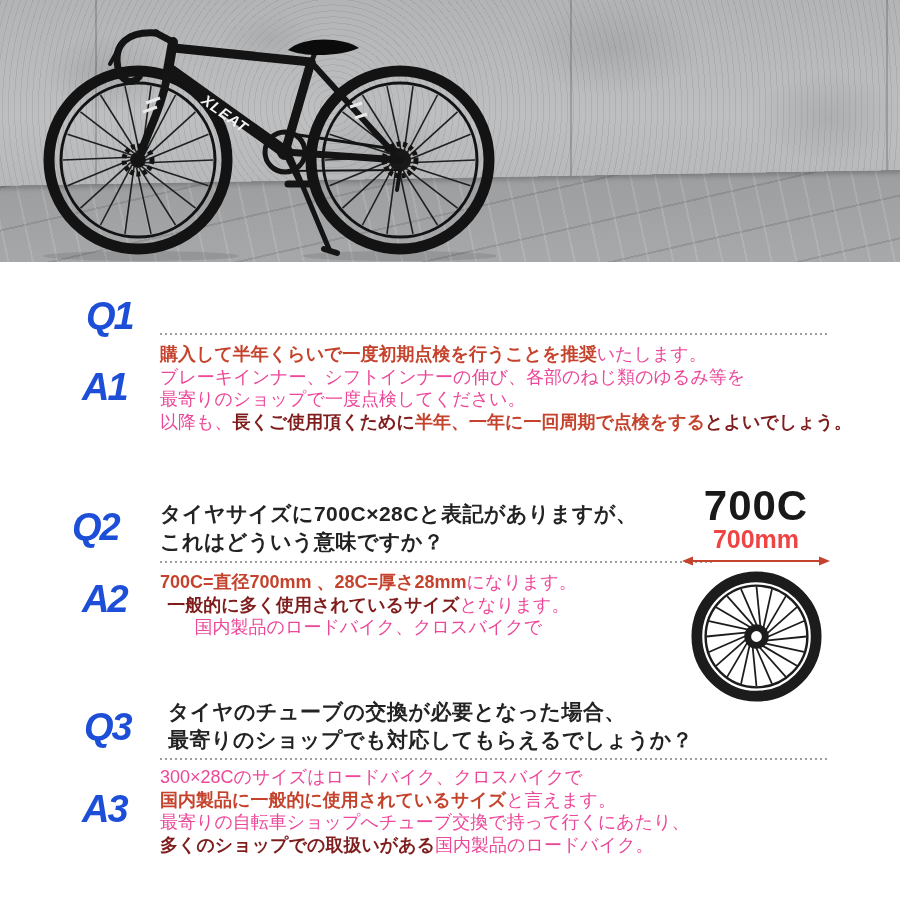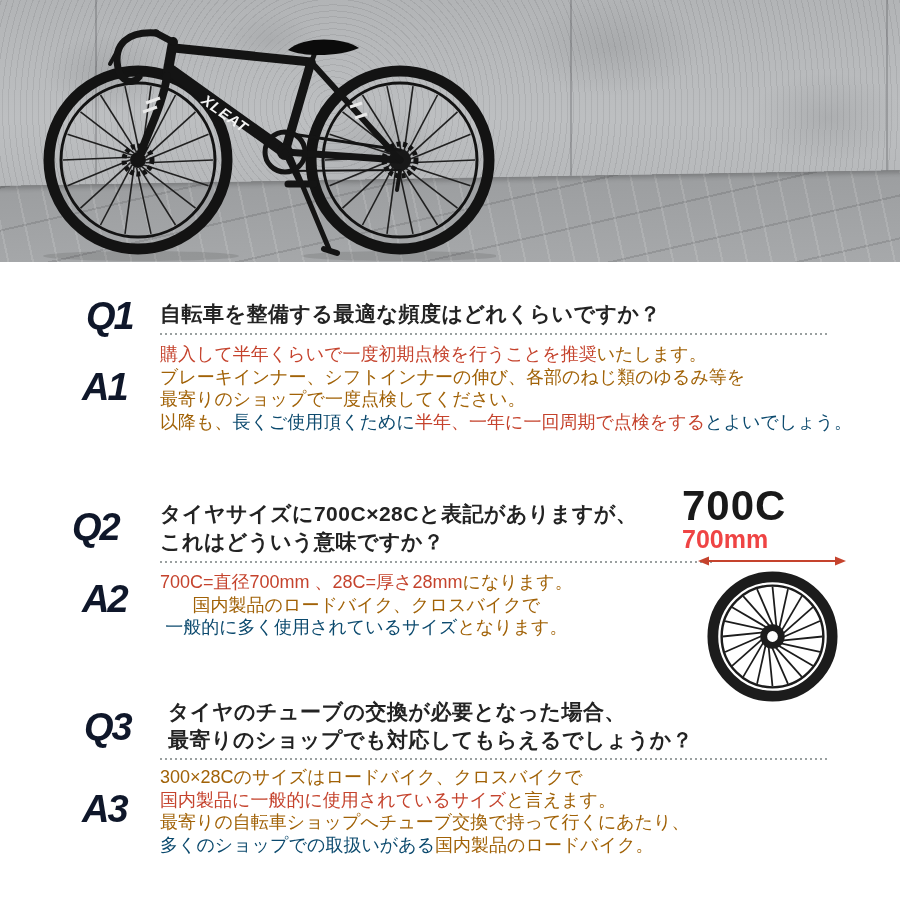--- a/index.html
+++ b/index.html
@@ -32,34 +32,34 @@
   .hero-title{position:absolute;left:554px;top:56px;
          font-size:102px;line-height:1.1;font-weight:700;font-style:italic;
          color:#ffffff;letter-spacing:6px;
          text-shadow:5px 6px 7px rgba(55,55,58,.45);}
   .bike{position:absolute;left:26px;top:6px;}
   .bike .fr{stroke:#141414;fill:none;stroke-linecap:round;}
   .bike .spokes line{stroke:#202020;stroke-width:1.6;}
   .bike .wh{stroke:#131313;fill:none;}
 
   
-  .qa-label{position:absolute;color:#0f172a;font-size:38px;line-height:1;
+  .qa-label{position:absolute;color:#1d4ed8;font-size:38px;line-height:1;
             font-weight:700;font-style:italic;letter-spacing:-2px;}
   .question{position:absolute;margin:0;font-size:21px;line-height:28px;font-weight:700;
             color:#232323;letter-spacing:.5px;}
   .dotted{position:absolute;height:2px;
           background-image:repeating-linear-gradient(90deg,#9aa0a0 0 2px,transparent 2px 5px);}
   .ans{position:absolute;font-size:18px;line-height:22.5px;color:#333333;}
   .ans p{margin:0;}
-  .n{font-weight:400;color:#a16207;}
-  .b{font-weight:400;color:#0c4a6e;}
-  .rb{font-weight:400;color:#c5432d;}
+  .n{font-weight:400;color:#ec4899;}
+  .b{font-weight:700;color:#7f1d1d;}
+  .rb{font-weight:700;color:#c5432d;}
 
   
-  .diagram{position:absolute;left:682px;top:486px;width:180px;text-align:left;}
+  .diagram{position:absolute;left:666px;top:486px;width:180px;text-align:center;}
   .diagram .size{font-size:42px;line-height:40px;font-weight:700;color:#191919;letter-spacing:1px;}
   .diagram .dia{font-size:25px;line-height:26px;font-weight:700;color:#ef4444;margin-top:0;}
   .diagram svg{display:block;margin:2px auto 0;}
   .diagram .spokes line{stroke:#1c1c1c;stroke-width:1.8;}
 </style>
 </head>
 <body>
 
 <div class="page">
 
@@ -146,45 +146,42 @@
       <path class="fr" d="M298,243 L311,247" stroke-width="6"></path>
 
       <path d="M120,97 L134,92 M117,106 L131,101" stroke="#e9e9e9" stroke-width="3"></path>
       <path d="M324,101 L336,97 M329,112 L341,108" stroke="#e9e9e9" stroke-width="3"></path>
       <text x="196" y="112" transform="rotate(35.5 196 112)" text-anchor="middle" font-size="15" font-weight="700" font-style="italic" letter-spacing="1" fill="#f5f5f5" font-family="Liberation Sans, DejaVu Sans, sans-serif">XLEAT</text>
     </svg>
 
   </div>
 
   <div class="qa-label" style="left:86px;top:297px;">Q1</div>
-  <h2 class="question" style="left:160px;top:300px;">
-    <span>自転車を整備する最適な頻度はどれくらいですか？</span>
-  </h2>
   <div class="dotted" style="left:160px;top:333px;width:668px;"></div>
 
   <div class="qa-label" style="left:82px;top:368px;">A1</div>
   <div class="ans" style="left:160px;top:343px;">
     <p><span class="rb">購入して半年くらいで一度初期点検を行うことを推奨</span><span class="n">いたします。</span></p>
     <p><span class="n">ブレーキインナー、シフトインナーの伸び、各部のねじ類のゆるみ等を</span></p>
     <p><span class="n">最寄りのショップで一度点検してください。</span></p>
     <p><span class="n">以降も、</span><span class="b">長くご使用頂くために</span><span class="rb">半年、一年に一回周期で点検をする</span><span class="b">とよいでしょう。</span></p>
   </div>
 
   <div class="qa-label" style="left:72px;top:508px;">Q2</div>
   <h2 class="question" style="left:160px;top:500px;">
     <span>タイヤサイズに700C×28Cと表記がありますが、</span><br>
     <span>これはどういう意味ですか？</span>
   </h2>
   <div class="dotted" style="left:160px;top:561px;width:552px;"></div>
 
   <div class="qa-label" style="left:82px;top:580px;">A2</div>
   <div class="ans" style="left:160px;top:571px;text-align:center;">
     <p><span class="rb">700C=直径700mm 、28C=厚さ28mm</span><span class="n">になります。</span></p>
+    <p><span class="b">一般的に多く使用されているサイズ</span><span class="n">となります。</span></p>
     <p><span class="n">国内製品のロードバイク、クロスバイクで</span></p>
-    <p><span class="b">一般的に多く使用されているサイズ</span><span class="n">となります。</span></p>
   </div>
 
   <div class="diagram">
     <div class="size">700C</div>
     <div class="dia">700mm</div>
     <svg width="150" height="14" viewBox="0 0 150 14">
       <line x1="10" y1="7" x2="140" y2="7" stroke="#c5432d" stroke-width="1.8"></line>
       <polygon points="1,7 12,2.5 12,11.5" fill="#c5432d"></polygon>
       <polygon points="149,7 138,2.5 138,11.5" fill="#c5432d"></polygon>
     </svg>

